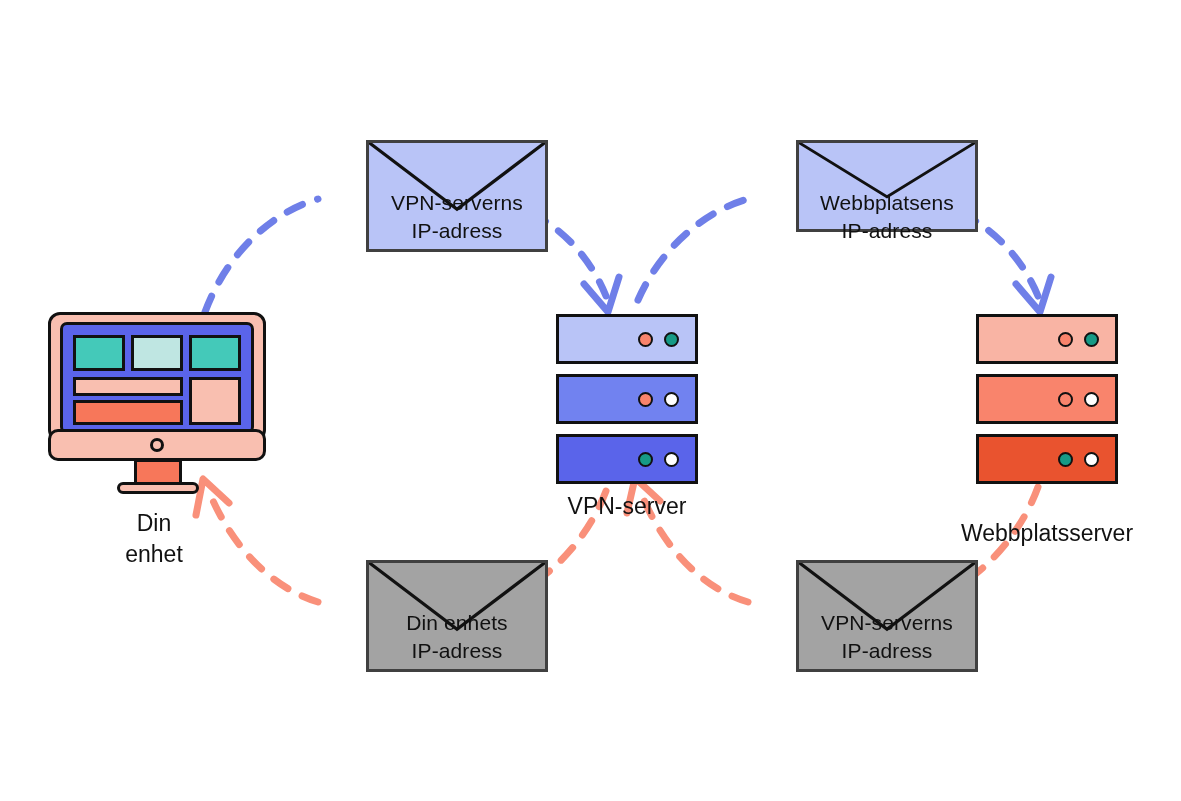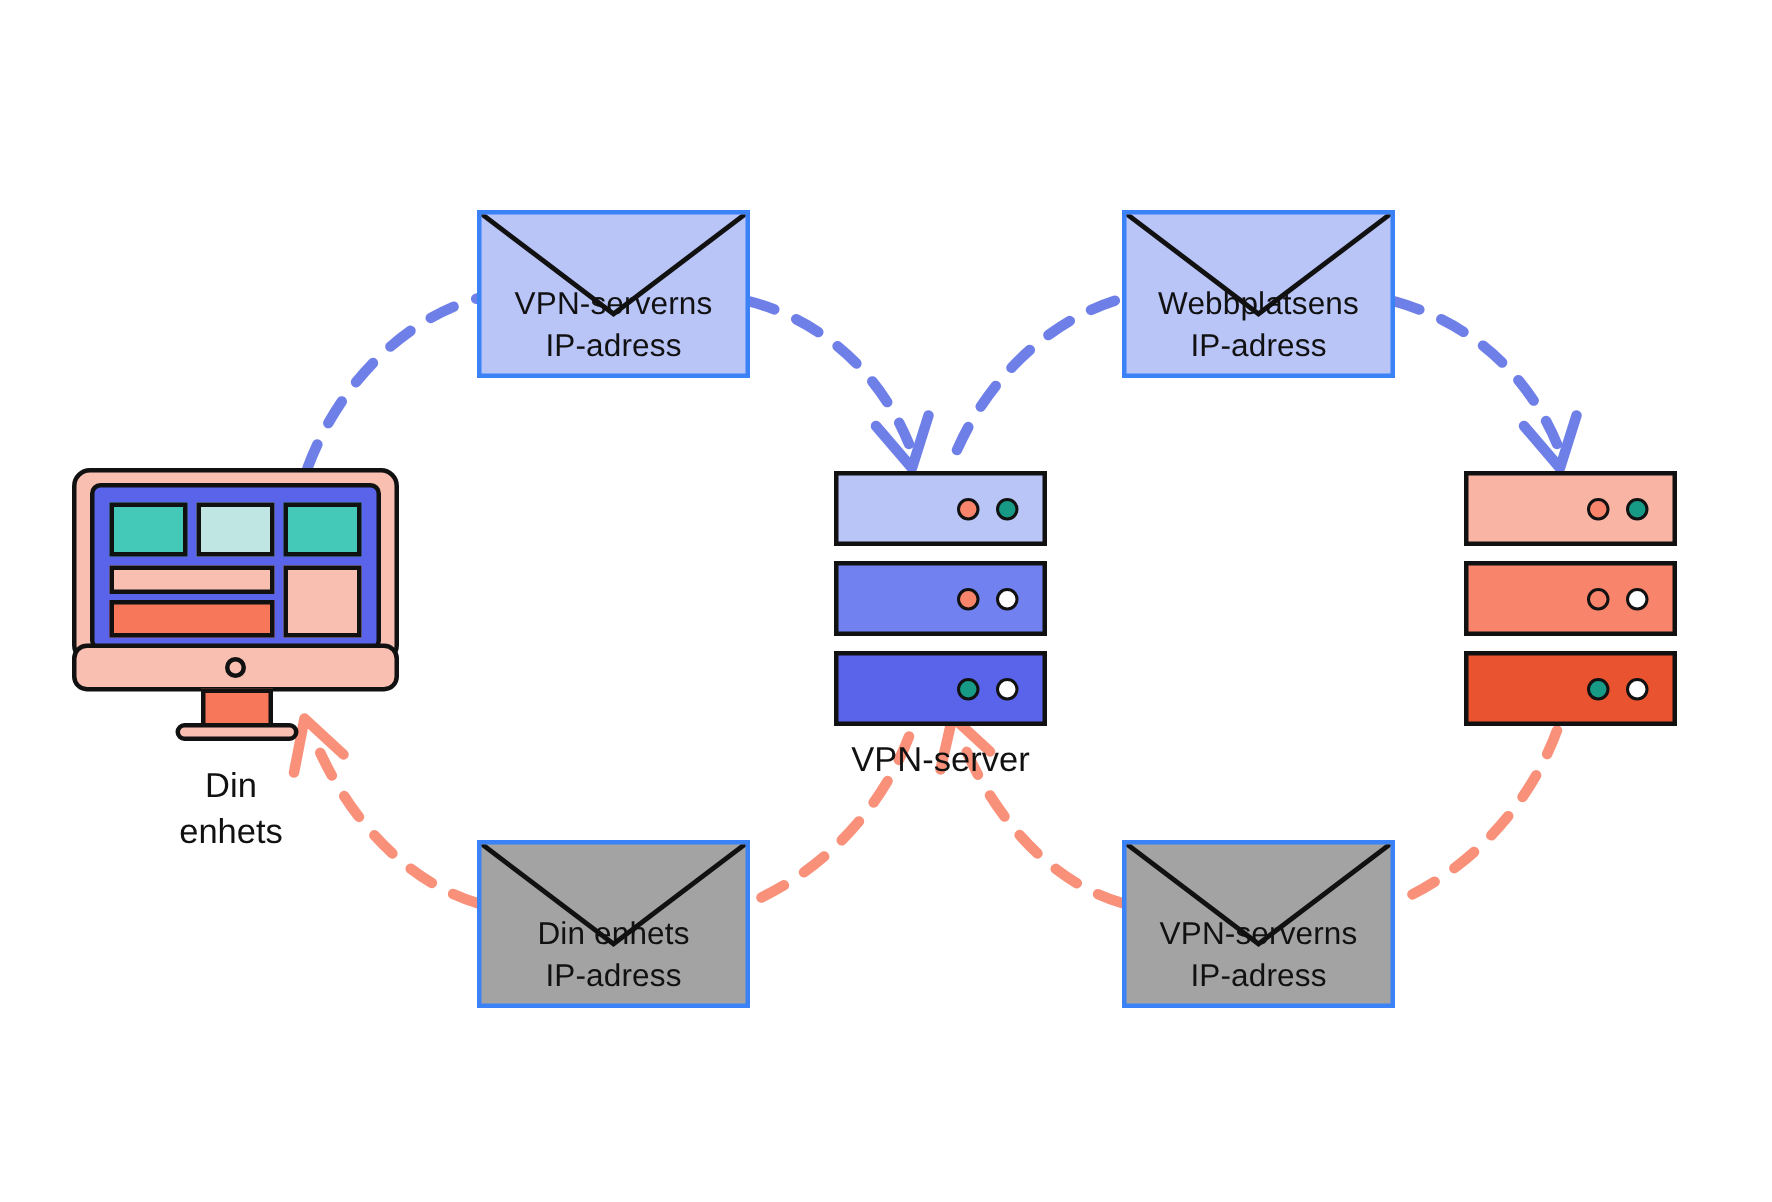--- a/index.html
+++ b/index.html
@@ -23,22 +23,23 @@
     position: absolute;
     left: 0; top: 0;
     width: 1181px;
     height: 801px;
     pointer-events: none;
   }
 
   
   .envelope {
     position: absolute;
-    border: 3px solid #3b82f6;
-    box-sizing: border-box;
+    border: 3px solid #404040;
+    box-sizing: border-box;
+    margin-left: 48px;
   }
   .env-flap {
     position: absolute;
     left: 0; top: 0;
     width: 100%;
     height: 100%;
     overflow: hidden;
   }
   .env-text {
     position: absolute;
@@ -172,31 +173,31 @@
       <div class="tile" style="left:126px; top:52px; width:52px; height:48px; background:#f9bfb0;"></div>
     </div>
 
     <div class="mon-base-bar" style="left:0; top:117px; width:218px; height:32px;"></div>
     <div class="mon-dot" style="left:102px; top:126px;"></div>
     <div class="mon-neck" style="left:86px; top:147px; width:48px; height:26px;"></div>
     <div class="mon-foot" style="left:69px; top:170px; width:82px; height:12px;"></div>
   </div>
 
   <div class="caption" style="left:80px; top:508px; width:148px;">Din
-enhets</div>
+enhet</div>
 
   <div class="envelope env-blue" style="left:318px; top:140px; width:182px; height:112px;">
     <svg class="env-flap" viewBox="0 0 182 112" preserveAspectRatio="none">
       <path d="M -2 -2 L 91 70 L 184 -2" fill="none" stroke="#111111" stroke-width="3.4"></path>
     </svg>
     <div class="env-text" style="top:46px;">VPN-serverns</div>
     <div class="env-text" style="top:74px;">IP-adress</div>
   </div>
 
-  <div class="envelope env-blue" style="left:748px; top:140px; width:182px; height:112px;">
+  <div class="envelope env-blue" style="left:748px; top:140px; width:182px; height:92px;">
     <svg class="env-flap" viewBox="0 0 182 112" preserveAspectRatio="none">
       <path d="M -2 -2 L 91 70 L 184 -2" fill="none" stroke="#111111" stroke-width="3.4"></path>
     </svg>
     <div class="env-text" style="top:46px;">Webbplatsens</div>
     <div class="env-text" style="top:74px;">IP-adress</div>
   </div>
 
   <div class="envelope env-orange" style="left:318px; top:560px; width:182px; height:112px;">
     <svg class="env-flap" viewBox="0 0 182 112" preserveAspectRatio="none">
       <path d="M -2 -2 L 91 70 L 184 -2" fill="none" stroke="#111111" stroke-width="3.4"></path>
@@ -232,14 +233,15 @@
     <div class="led" style="right:16px; background:#179a86;"></div>
   </div>
   <div class="server-unit" style="left:976px; top:374px; width:142px; height:50px; background:#f9846c;">
     <div class="led" style="right:42px; background:#f9846c;"></div>
     <div class="led" style="right:16px; background:#ffffff;"></div>
   </div>
   <div class="server-unit" style="left:976px; top:434px; width:142px; height:50px; background:#e9532f;">
     <div class="led" style="right:42px; background:#179a86;"></div>
     <div class="led" style="right:16px; background:#ffffff;"></div>
   </div>
+  <div class="caption" style="left:937px; top:518px; width:220px;">Webbplatsserver</div>
 
 </div>
 
 </body></html>

